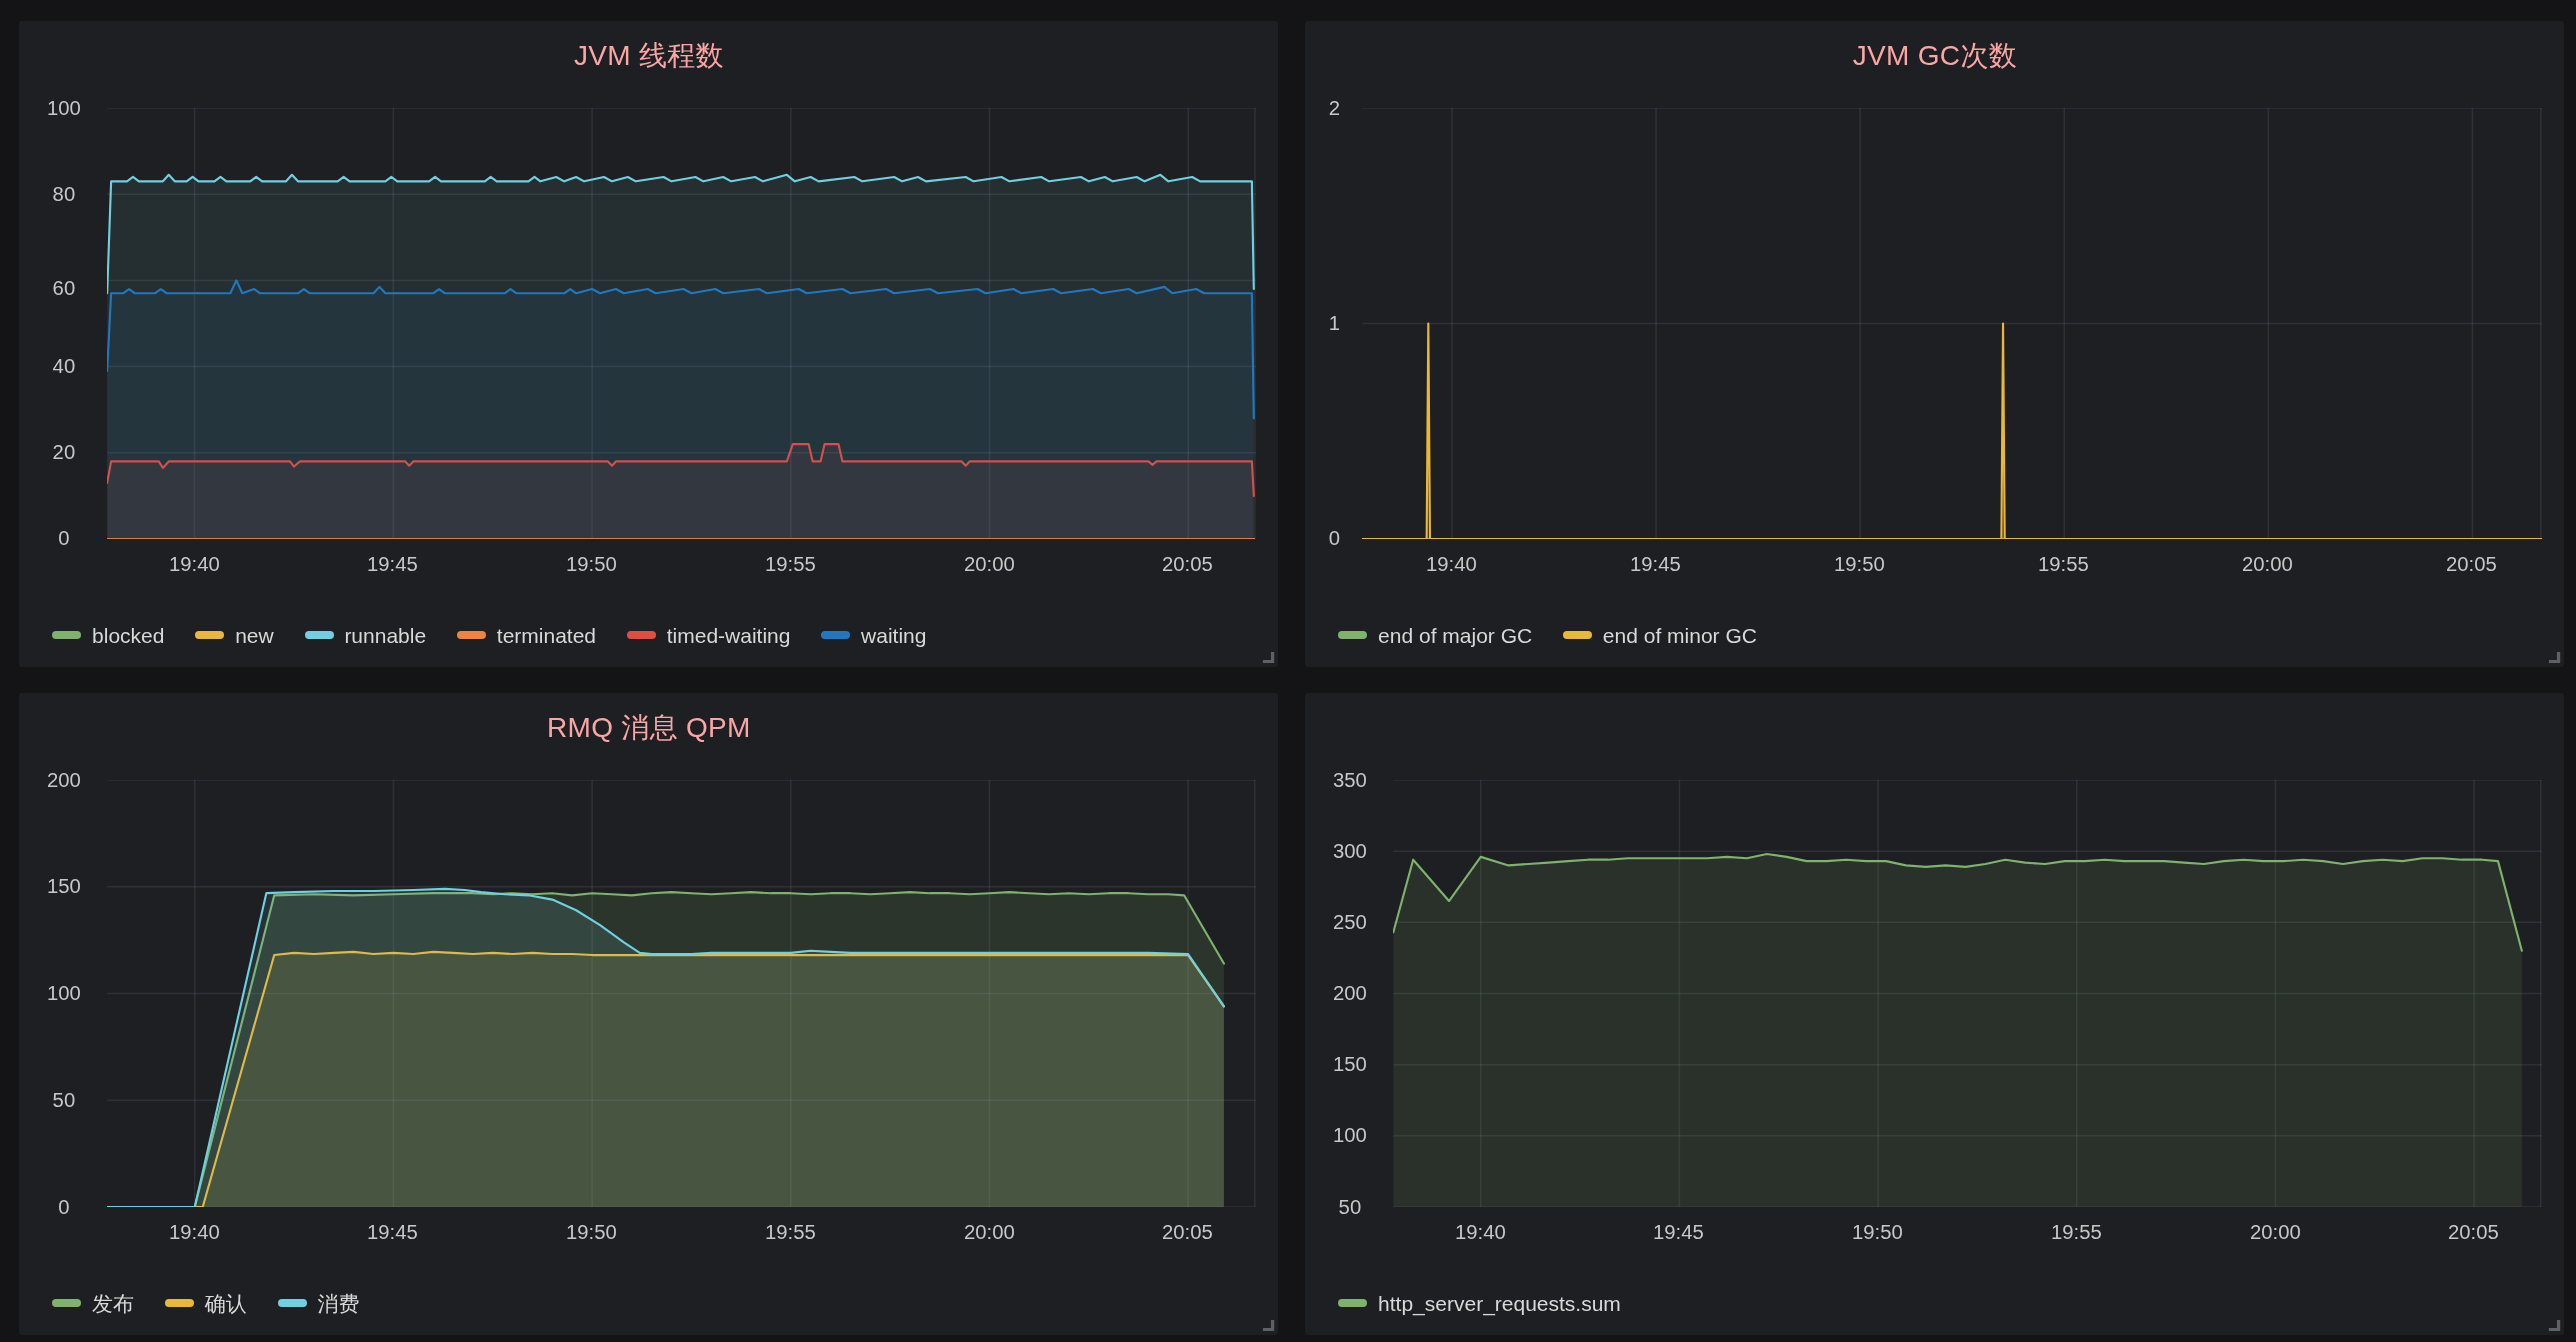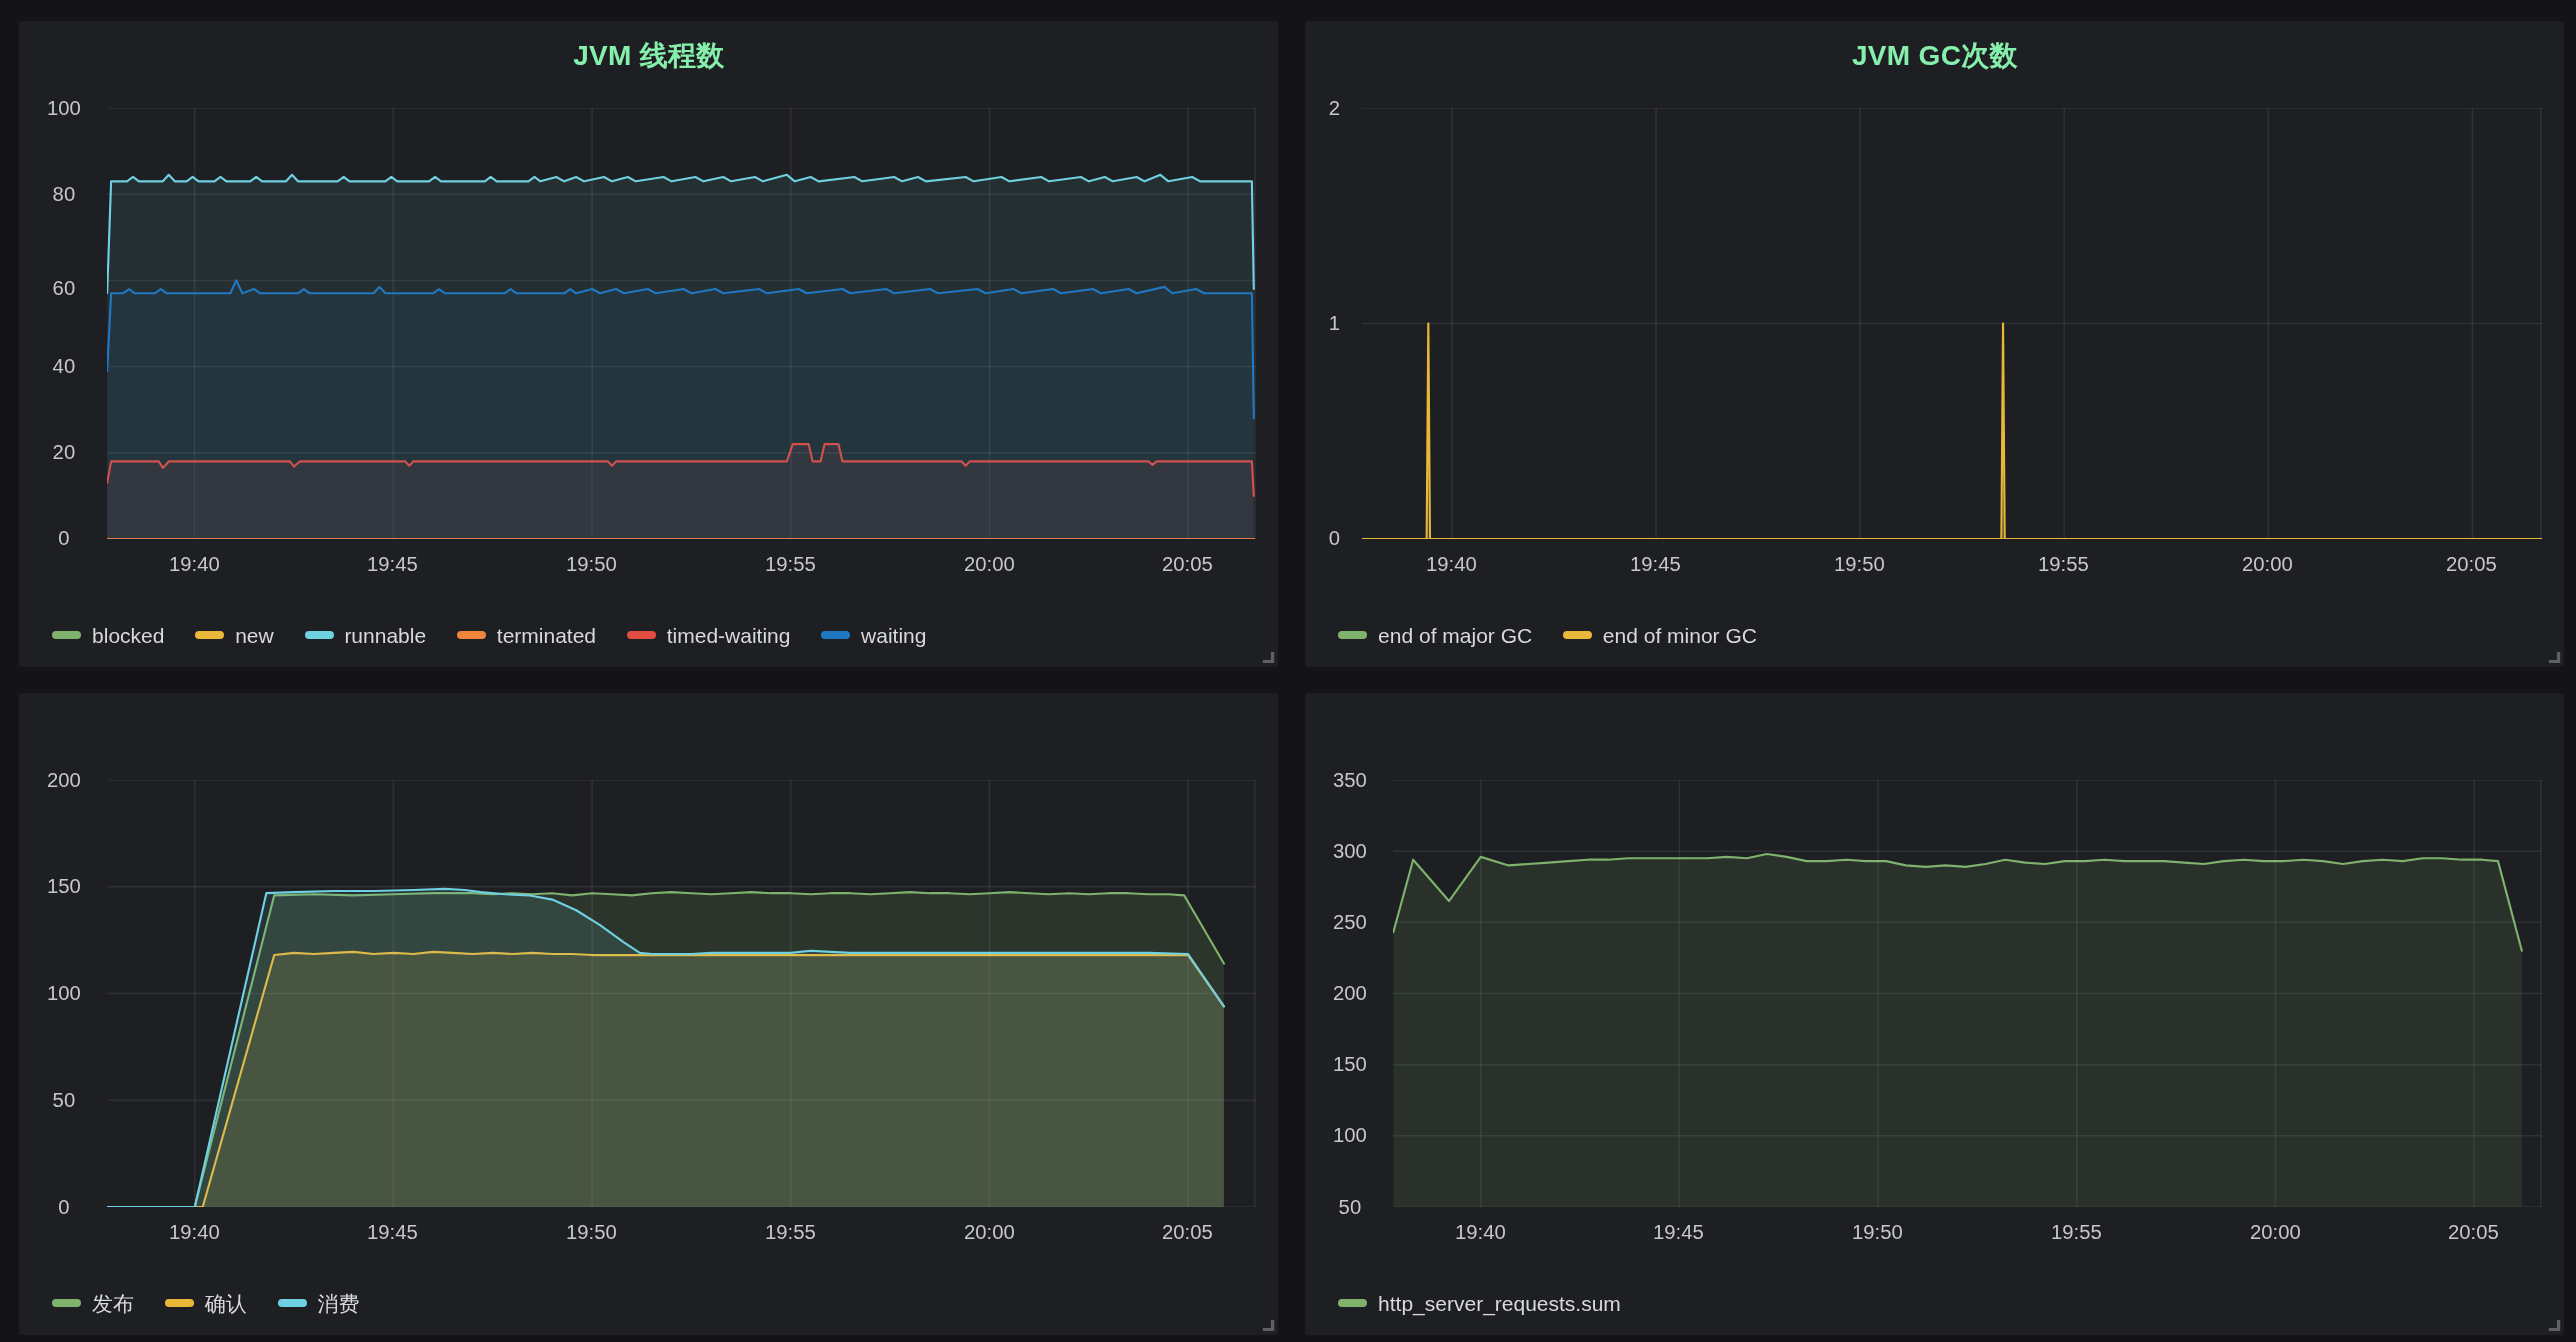--- a/index.html
+++ b/index.html
@@ -17,21 +17,21 @@
     padding:21px 11.6px 6.8px 19.4px;
   }
   .panel{
     position:relative;
     background:#1e1f22;
     border-radius:2.9px;
   }
   .panel-title{
     position:absolute;top:15.5px;left:0;right:0;margin:0;
     text-align:center;
-    font-size:28px;font-weight:700;color:#86efac;
+    font-size:28px;font-weight:400;color:#fca5a5;
     letter-spacing:0.3px;
     cursor:pointer;
   }
   .chart{
     position:absolute;left:15.5px;right:23px;top:60px;bottom:89px;
   }
   .chart svg{position:absolute;display:block}
   .axis-label{
     position:absolute;color:#c7c8ca;font-size:20.3px;line-height:23px;
     white-space:nowrap;
@@ -171,20 +171,21 @@
         </span>
       </div>
     <div class="resize-handle">
       <svg width="14.5" height="14.5" viewBox="0 0 15 15">
           <path d="M13 3v10H3" fill="none" stroke="#9fa0a3" stroke-width="3.4"></path>
         </svg>
     </div>
   </section>
 
   <section class="panel">
+    <h2 class="panel-title">RMQ 消息 QPM</h2>
     <div class="chart">
         <svg width="1149" height="427" style="left: 72px; top: 27px;" viewBox="0 0 1186 441">
           <line x1="0" y1="441" x2="1186" y2="441" stroke="rgba(208,210,222,0.10)" stroke-width="1.6"></line>
           <line x1="0" y1="330.75" x2="1186" y2="330.75" stroke="rgba(208,210,222,0.10)" stroke-width="1.6"></line>
           <line x1="0" y1="220.5" x2="1186" y2="220.5" stroke="rgba(208,210,222,0.10)" stroke-width="1.6"></line>
           <line x1="0" y1="110.25" x2="1186" y2="110.25" stroke="rgba(208,210,222,0.10)" stroke-width="1.6"></line>
           <line x1="0" y1="0" x2="1186" y2="0" stroke="rgba(208,210,222,0.10)" stroke-width="1.6"></line>
           <line x1="90.28373702422147" y1="0" x2="90.28373702422147" y2="441" stroke="rgba(208,210,222,0.10)" stroke-width="1.6"></line>
           <line x1="295.47404844290656" y1="0" x2="295.47404844290656" y2="441" stroke="rgba(208,210,222,0.10)" stroke-width="1.6"></line>
           <line x1="500.66435986159166" y1="0" x2="500.66435986159166" y2="441" stroke="rgba(208,210,222,0.10)" stroke-width="1.6"></line>

